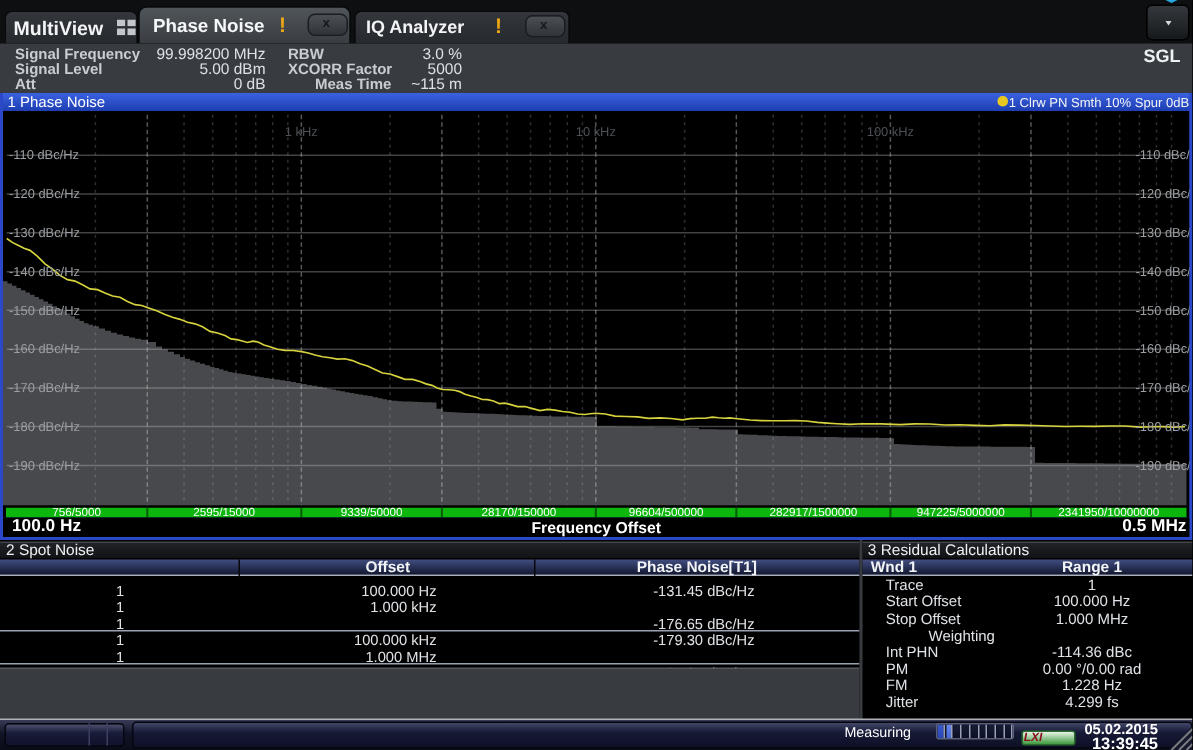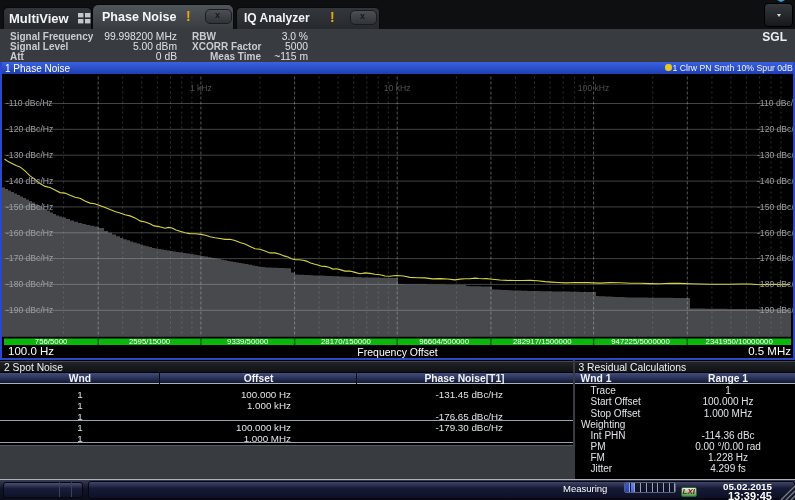--- a/index.html
+++ b/index.html
@@ -137,32 +137,31 @@
     <line x1="685.3" y1="264.5" x2="685.3" y2="271.3" stroke="#056005" stroke-width="1.4"></line>
     <text x="49.1" y="269.9" font-size="7.8" fill="#ffffff" text-anchor="middle">756/5000</text>
     <text x="147.5" y="269.9" font-size="7.8" fill="#ffffff" text-anchor="middle">2595/15000</text>
     <text x="245.7" y="269.9" font-size="7.8" fill="#ffffff" text-anchor="middle">9339/50000</text>
     <text x="343.9" y="269.9" font-size="7.8" fill="#ffffff" text-anchor="middle">28170/150000</text>
     <text x="442.1" y="269.9" font-size="7.8" fill="#ffffff" text-anchor="middle">96604/500000</text>
     <text x="540.3" y="269.9" font-size="7.8" fill="#ffffff" text-anchor="middle">282917/1500000</text>
     <text x="638.5" y="269.9" font-size="7.8" fill="#ffffff" text-anchor="middle">947225/5000000</text>
     <text x="737.2" y="269.9" font-size="7.8" fill="#ffffff" text-anchor="middle">2341950/10000000</text>
 </svg>
-<div class="abs" style="left:2px;top:345px;width:791px;height:12.5px;background:#000;">
+<div class="abs" style="left:2px;top:345px;width:791px;height:12.5px;background:#000;font-weight:bold;">
   <div class="abs" style="left:6px;top:0;font-size:11.5px;color:#fff;">100.0 Hz</div>
   <div class="abs" style="left:0;top:1px;width:791px;text-align:center;font-size:10.5px;color:#fff;">Frequency Offset</div>
   <div class="abs" style="left:0;top:0;width:789px;text-align:right;font-size:11.5px;color:#fff;">0.5 MHz</div>
 </div>
 
 <div class="abs" style="left:0;top:360px;width:572.5px;height:120px;background:#000;"></div>
 <div class="abs" style="left:0;top:360.5px;width:572.5px;height:11.5px;background:linear-gradient(#202327,#101214);border-top:1px solid #43474b;">
   <div class="abs" style="left:4px;top:0.5px;font-size:10.3px;color:#eef0f2;">2 Spot Noise</div>
 </div>
 <div class="abs" style="left:0;top:372.5px;width:572.5px;height:11.5px;background:linear-gradient(#414d80,#121830);border-bottom:1px solid #aab0c0;">
-  <div class="abs" style="left:0;top:0.5px;width:160px;text-align:center;font-size:10.3px;font-weight:bold;color:#f2f4f6;">Wnd</div>
   <div class="abs" style="left:160px;top:0.5px;width:197px;text-align:center;font-size:10.3px;font-weight:bold;color:#f2f4f6;">Offset</div>
   <div class="abs" style="left:357px;top:0.5px;width:215px;text-align:center;font-size:10.3px;font-weight:bold;color:#f2f4f6;">Phase Noise[T1]</div>
   <div class="abs" style="left:159px;top:0;width:1px;height:12px;background:#06080c;"></div>
   <div class="abs" style="left:356px;top:0;width:1px;height:12px;background:#06080c;"></div>
 </div>
 <div style="position:absolute;left:0;top:388.3px;width:572px;height:10.8px;font-size:9.8px;color:#dfe2e6;">
 <div style="position:absolute;left:0;top:1px;width:160px;text-align:center;">1</div>
 <div style="position:absolute;left:0;top:1px;width:291px;text-align:right;">100.000 Hz</div>
 <div style="position:absolute;left:0;top:1px;width:503px;text-align:right;">-131.45 dBc/Hz</div>
 </div>
@@ -203,21 +202,21 @@
 <div style="position:absolute;left:88px;top:1px;width:131px;text-align:center;">1</div>
 </div>
 <div style="position:absolute;left:574.5px;top:395.45px;width:220.5px;height:11.15px;font-size:10px;color:#dfe2e6;">
 <div style="position:absolute;left:16px;top:1px;">Start Offset</div>
 <div style="position:absolute;left:88px;top:1px;width:131px;text-align:center;">100.000 Hz</div>
 </div>
 <div style="position:absolute;left:574.5px;top:406.60px;width:220.5px;height:11.15px;font-size:10px;color:#dfe2e6;">
 <div style="position:absolute;left:16px;top:1px;">Stop Offset</div>
 <div style="position:absolute;left:88px;top:1px;width:131px;text-align:center;">1.000 MHz</div>
 </div>
-<div style="position:absolute;left:565px;top:417.75px;width:186px;height:11.15px;font-size:10px;color:#dfe2e6;">
+<div style="position:absolute;left:603px;top:417.75px;width:186px;height:11.15px;font-size:10px;color:#dfe2e6;">
 <div style="position:absolute;left:16px;top:1px;">Weighting</div>
 <div style="position:absolute;left:88px;top:1px;width:131px;text-align:center;"></div>
 </div>
 <div style="position:absolute;left:574.5px;top:428.90px;width:220.5px;height:11.15px;font-size:10px;color:#dfe2e6;">
 <div style="position:absolute;left:16px;top:1px;">Int PHN</div>
 <div style="position:absolute;left:88px;top:1px;width:131px;text-align:center;">-114.36 dBc</div>
 </div>
 <div style="position:absolute;left:574.5px;top:440.05px;width:220.5px;height:11.15px;font-size:10px;color:#dfe2e6;">
 <div style="position:absolute;left:16px;top:1px;">PM</div>
 <div style="position:absolute;left:88px;top:1px;width:131px;text-align:center;">0.00 °/0.00 rad</div>
@@ -242,21 +241,21 @@
     <div style="position:absolute;left:0.00px;top:0;width:4.72px;height:9px;background:linear-gradient(#3a58c8,#2846b8);border-right:1px solid #9aa0b8;"></div>
     <div style="position:absolute;left:5.72px;top:0;width:4.72px;height:9px;background:linear-gradient(#6888f0,#4868d8);border-right:1px solid #9aa0b8;"></div>
     <div style="position:absolute;left:11.44px;top:0;width:4.72px;height:9px;background:linear-gradient(#181d38,#0c0f22);border-right:1px solid #9aa0b8;"></div>
     <div style="position:absolute;left:17.16px;top:0;width:4.72px;height:9px;background:linear-gradient(#181d38,#0c0f22);border-right:1px solid #9aa0b8;"></div>
     <div style="position:absolute;left:22.88px;top:0;width:4.72px;height:9px;background:linear-gradient(#181d38,#0c0f22);border-right:1px solid #9aa0b8;"></div>
     <div style="position:absolute;left:28.60px;top:0;width:4.72px;height:9px;background:linear-gradient(#181d38,#0c0f22);border-right:1px solid #9aa0b8;"></div>
     <div style="position:absolute;left:34.32px;top:0;width:4.72px;height:9px;background:linear-gradient(#181d38,#0c0f22);border-right:1px solid #9aa0b8;"></div>
     <div style="position:absolute;left:40.04px;top:0;width:4.72px;height:9px;background:linear-gradient(#181d38,#0c0f22);border-right:1px solid #9aa0b8;"></div>
     <div style="position:absolute;left:45.76px;top:0;width:4.72px;height:9px;background:linear-gradient(#181d38,#0c0f22);border-right:1px solid #9aa0b8;"></div>
   </div>
-<div class="abs" style="left:681px;top:487px;width:16px;height:10px;background:linear-gradient(#e8f4e8,#3f9a3f);border:1px solid #2a6a2a;border-radius:2px;">
+<div class="abs" style="left:681px;top:487px;width:36px;height:10px;background:linear-gradient(#e8f4e8,#3f9a3f);border:1px solid #2a6a2a;border-radius:2px;">
   <div class="abs" style="left:0.5px;top:-1px;font-size:8px;font-weight:bold;font-style:italic;color:#8a1020;">LXI</div>
 </div>
 <div class="abs" style="left:620px;top:480.5px;width:152px;text-align:right;font-size:9.8px;font-weight:bold;color:#fff;">05.02.2015</div>
 <div class="abs" style="left:620px;top:489.5px;width:152px;text-align:right;font-size:11px;font-weight:bold;color:#fff;">13:39:45</div>
 <svg class="abs" style="left:777px;top:484px" width="18" height="16">
     <path d="M18 0 L18 16 L2 16 Z" fill="#15182c"></path>
     <line x1="4" y1="16" x2="18" y2="2" stroke="#787c80" stroke-width="1.3"></line>
     <line x1="9" y1="16" x2="18" y2="7" stroke="#787c80" stroke-width="1.3"></line>
     <line x1="14" y1="16" x2="18" y2="12" stroke="#787c80" stroke-width="1.3"></line>
   </svg>

